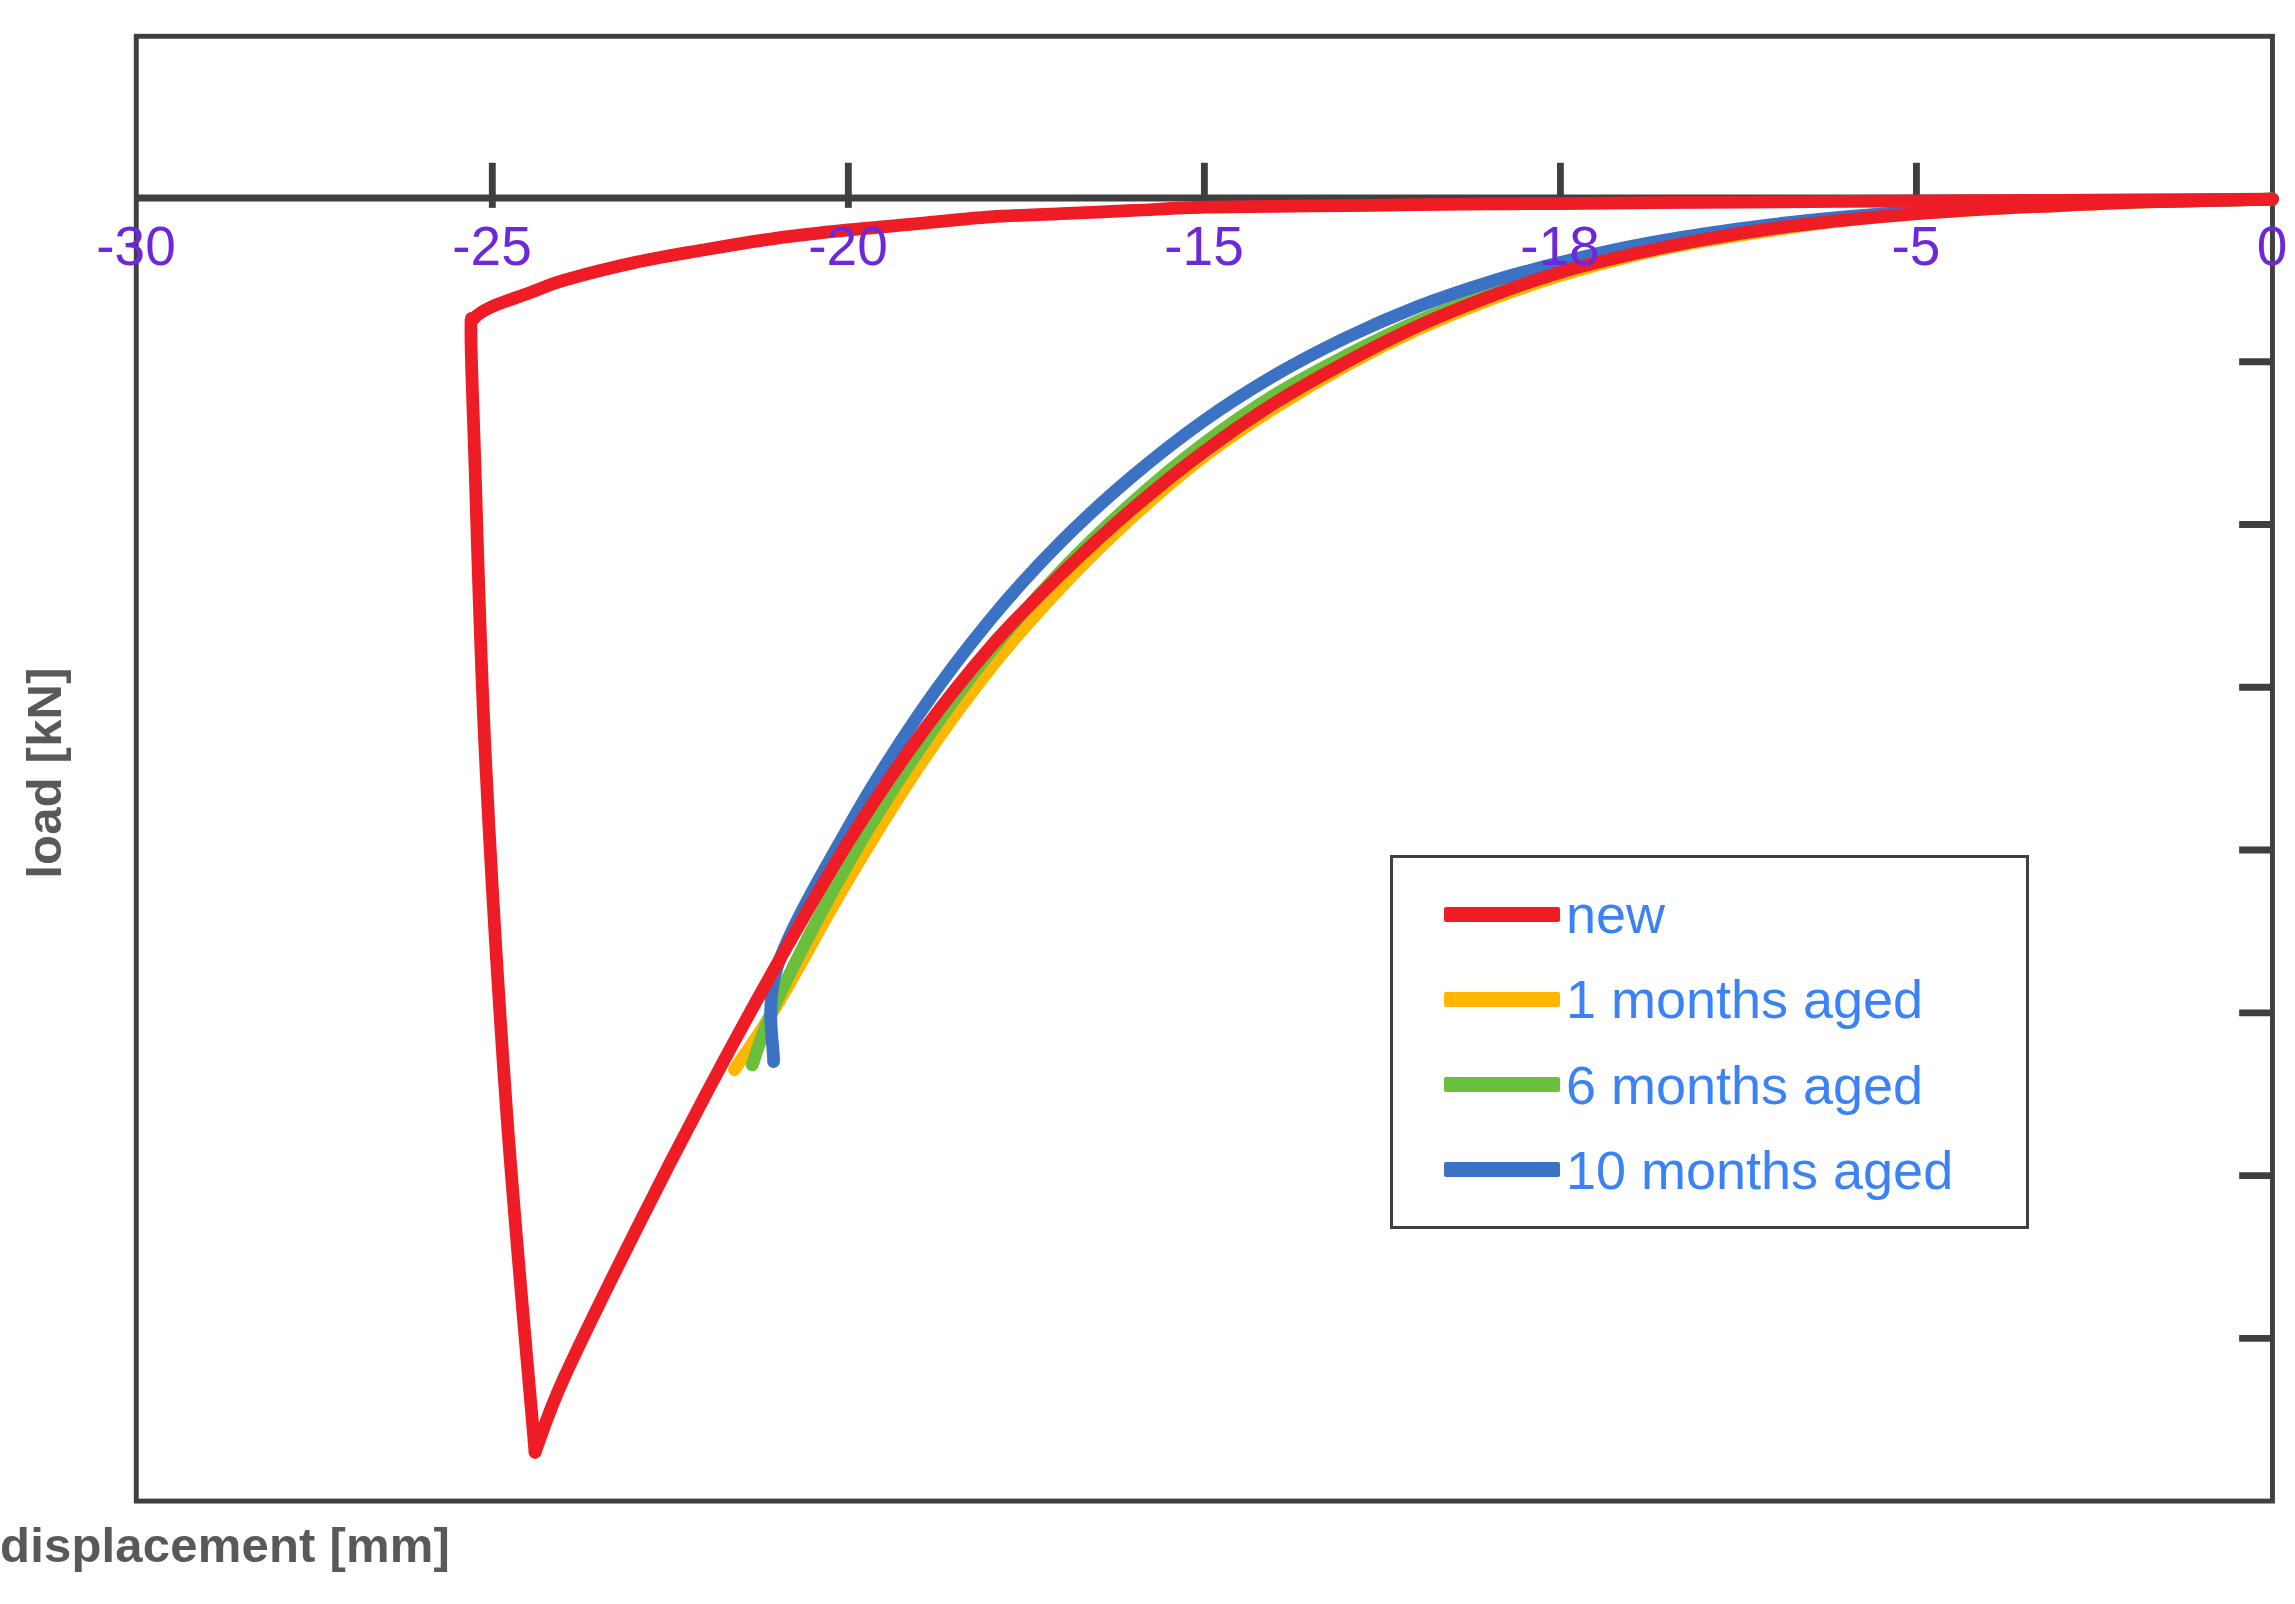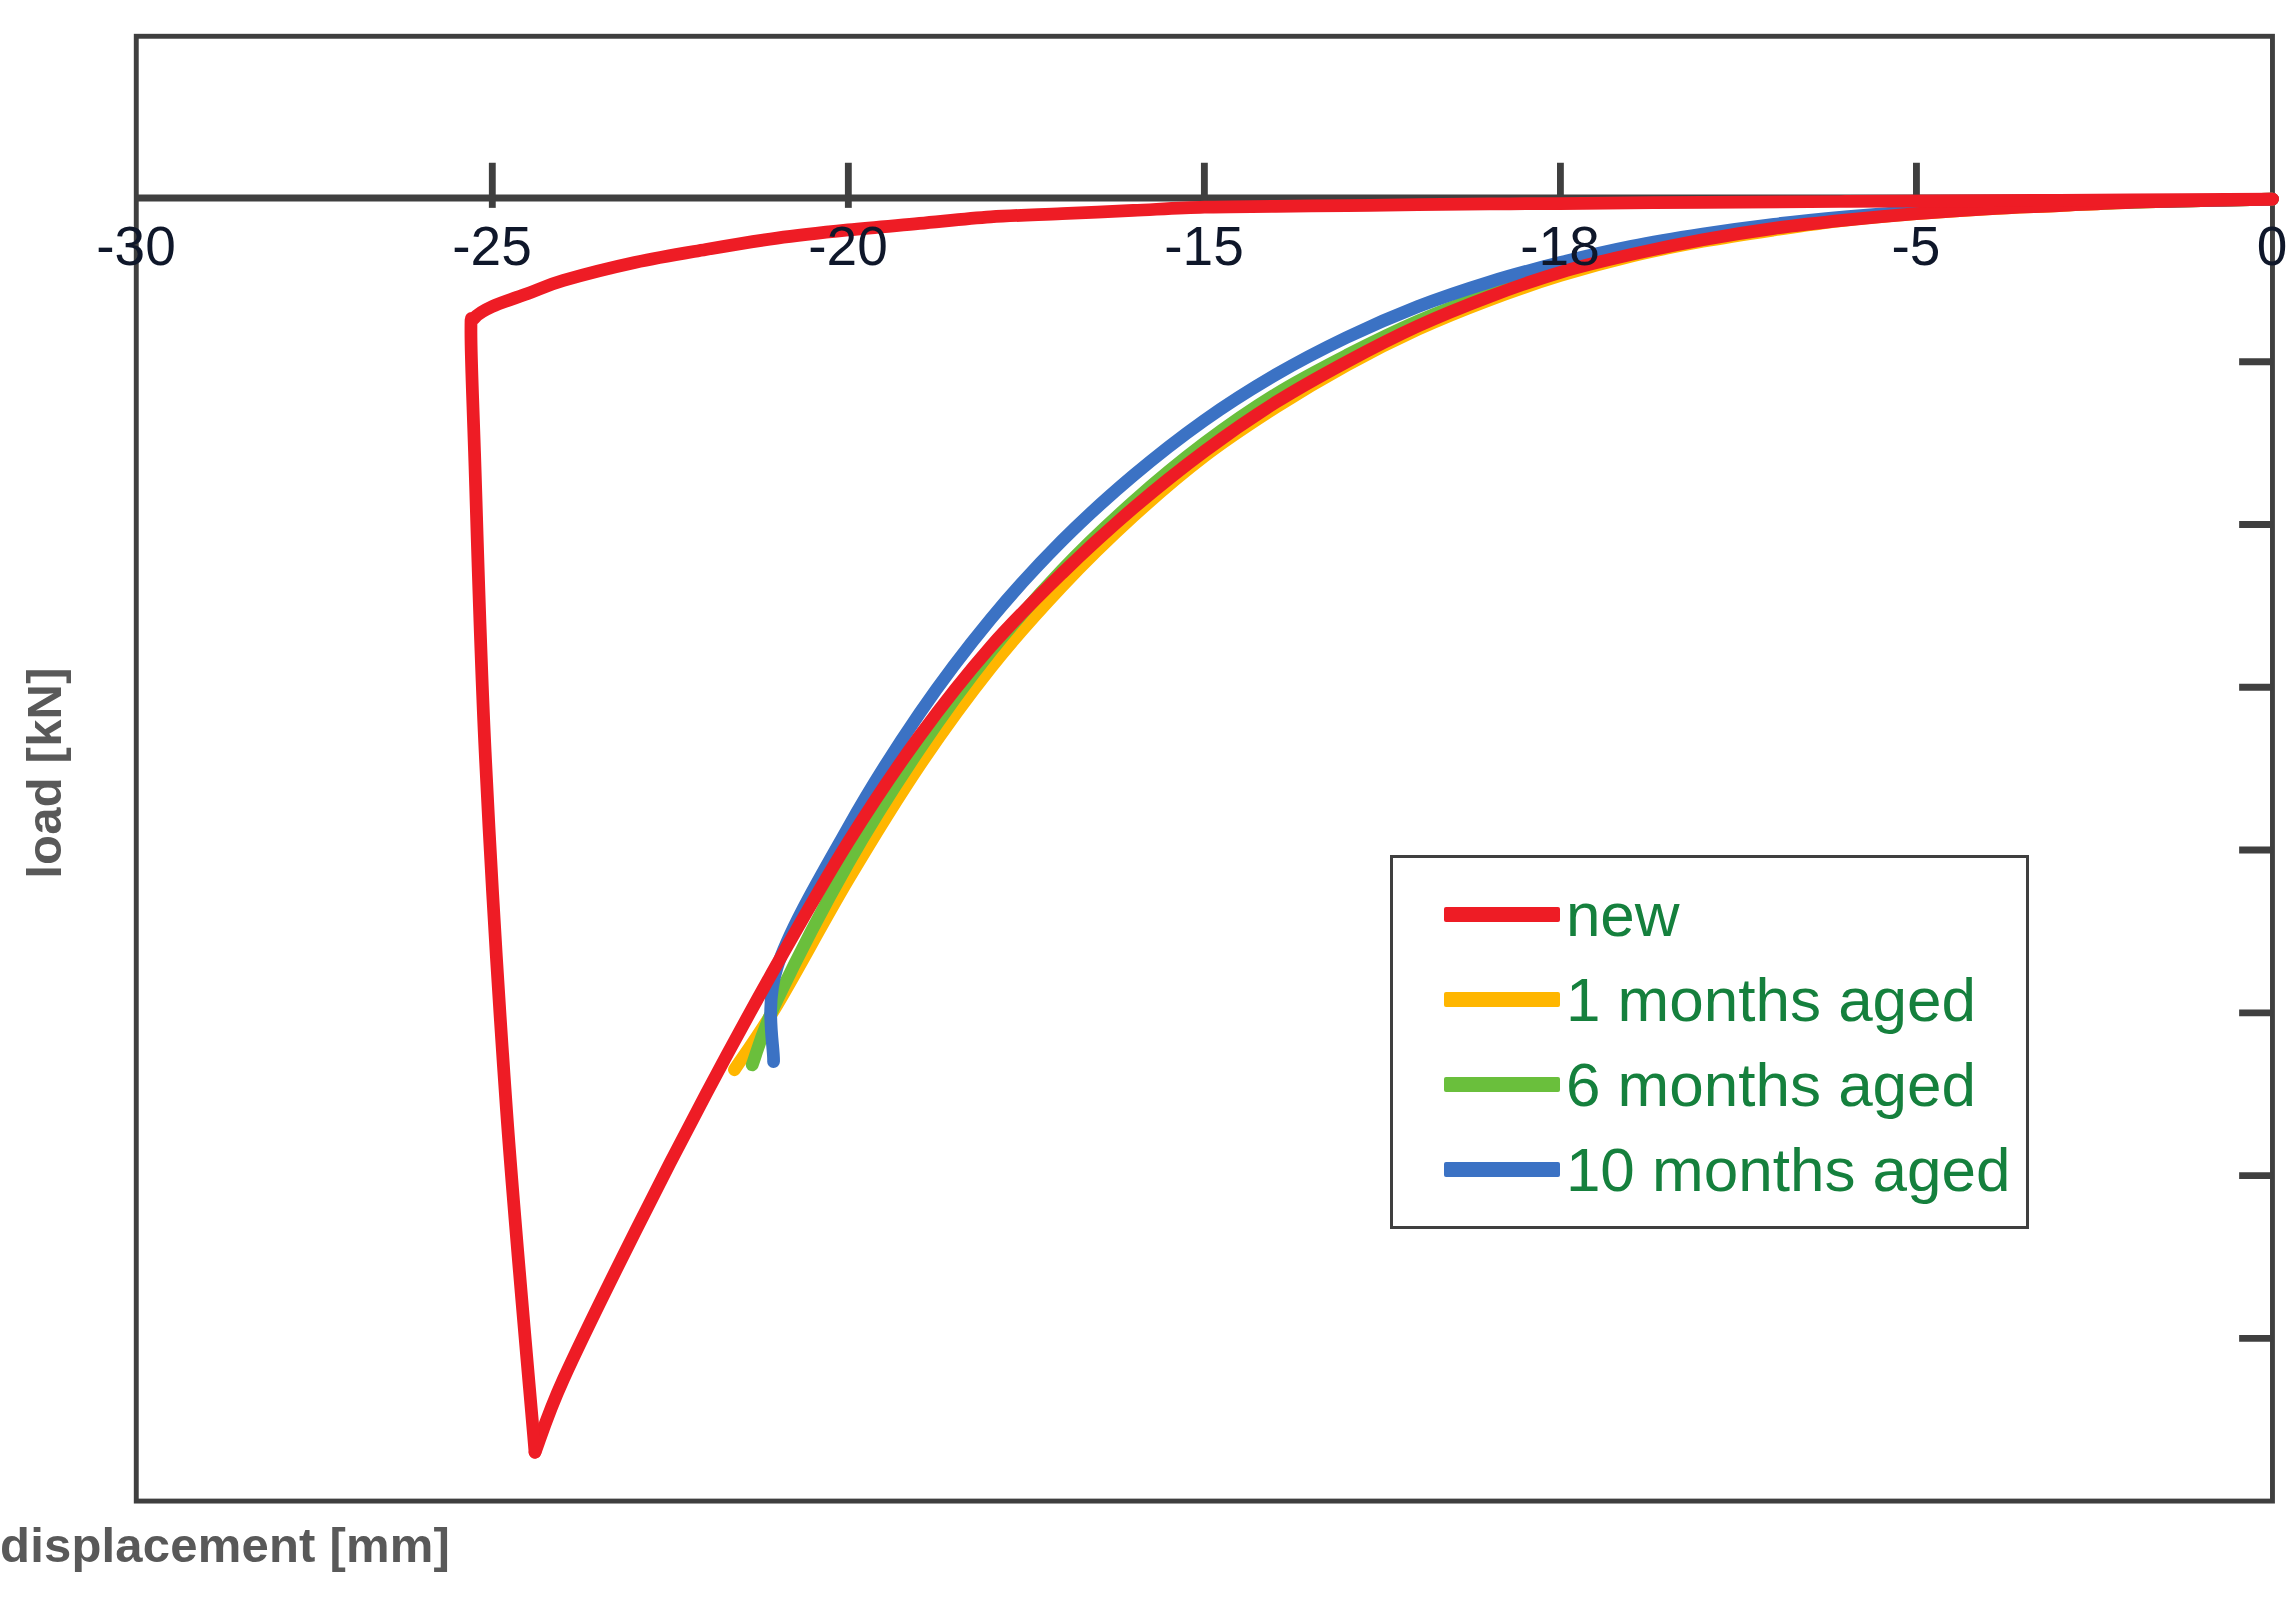--- a/index.html
+++ b/index.html
@@ -3,29 +3,29 @@
 <meta charset="utf-8">
 <style>
   html,body{margin:0;padding:0;background:#ffffff;}
   body{width:2296px;height:1605px;font-family:"Liberation Sans",sans-serif;overflow:hidden;}
   #fig{position:relative;width:2296px;height:1605px;background:#fff;}
   #plot-svg{position:absolute;left:0;top:0;width:2296px;height:1605px;}
   .axis-title{position:absolute;color:#595959;font-weight:bold;letter-spacing:0.2px;}
   #xtitle{left:0;top:1517px;width:2296px;text-align:left;font-size:49px;}
   #ytitle{left:-118px;top:745px;width:323px;text-align:center;font-size:49px;
           transform:rotate(-90deg);transform-origin:center center;}
-  .tick-label{position:absolute;color:#0f172a;font-size:55px;white-space:nowrap;}
+  .tick-label{position:absolute;color:#6d28d9;font-size:55px;white-space:nowrap;}
   .xtl{transform:translateX(-50%);}
   #legend{position:absolute;left:1390px;top:855px;width:639px;height:374px;
           background:#ffffff;border:3.9px solid #3f3f3f;box-sizing:border-box;
           display:flex;flex-direction:column;justify-content:space-around;
           padding:13.7px 0 13.7px 0;}
   .legend-row{display:flex;align-items:center;height:71px;padding-left:51px;}
   .legend-swatch{width:116px;height:14.7px;border-radius:2px;flex:0 0 auto;}
-  .legend-label{font-size:62px;color:#15803d;margin-left:5.9px;white-space:nowrap;}
+  .legend-label{font-size:54px;color:#3b82f6;margin-left:5.9px;white-space:nowrap;}
 </style>
 </head>
 <body>
 
 <div id="fig">
 
   <svg id="plot-svg" viewBox="0 0 2342 1637" preserveAspectRatio="none">
 
     <rect id="plot-frame" x="139" y="37" width="2179" height="1494" fill="#ffffff" stroke="#3f3f3f" stroke-width="5"></rect>
 

